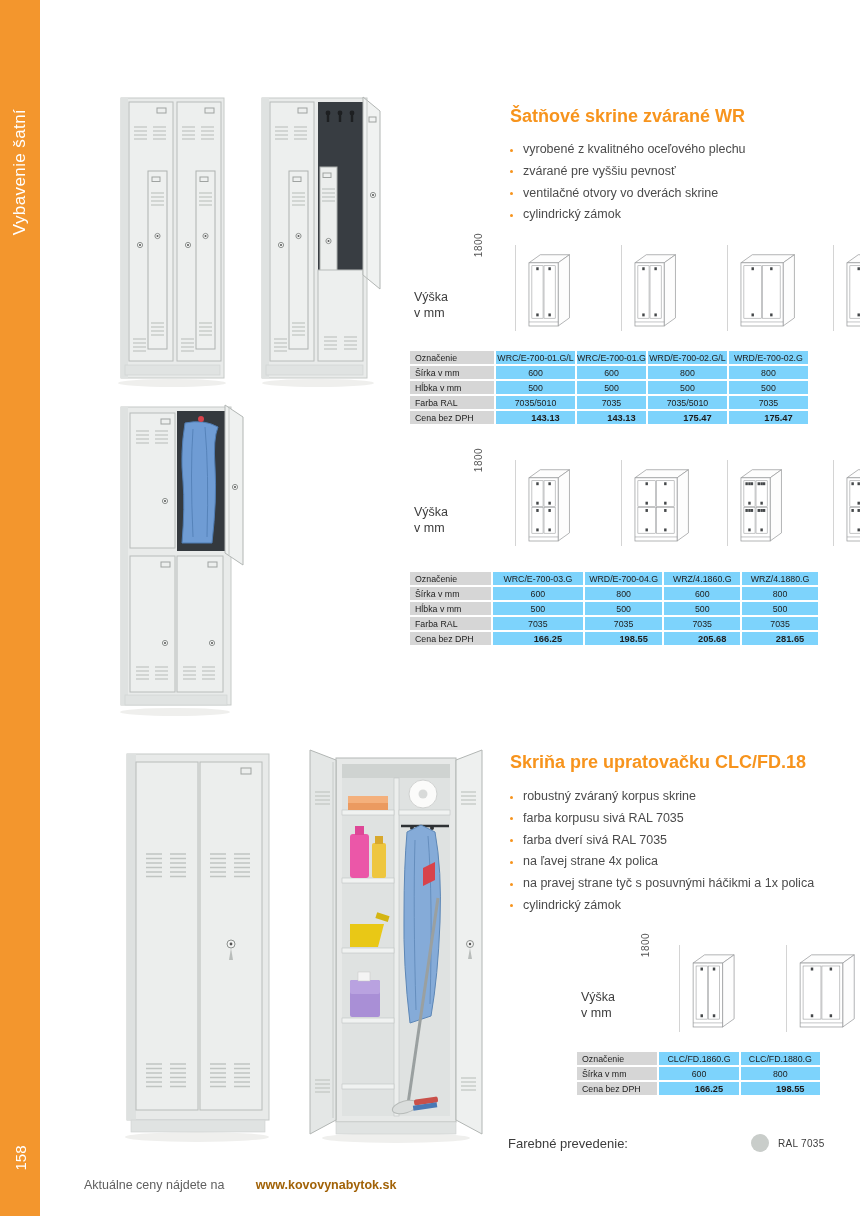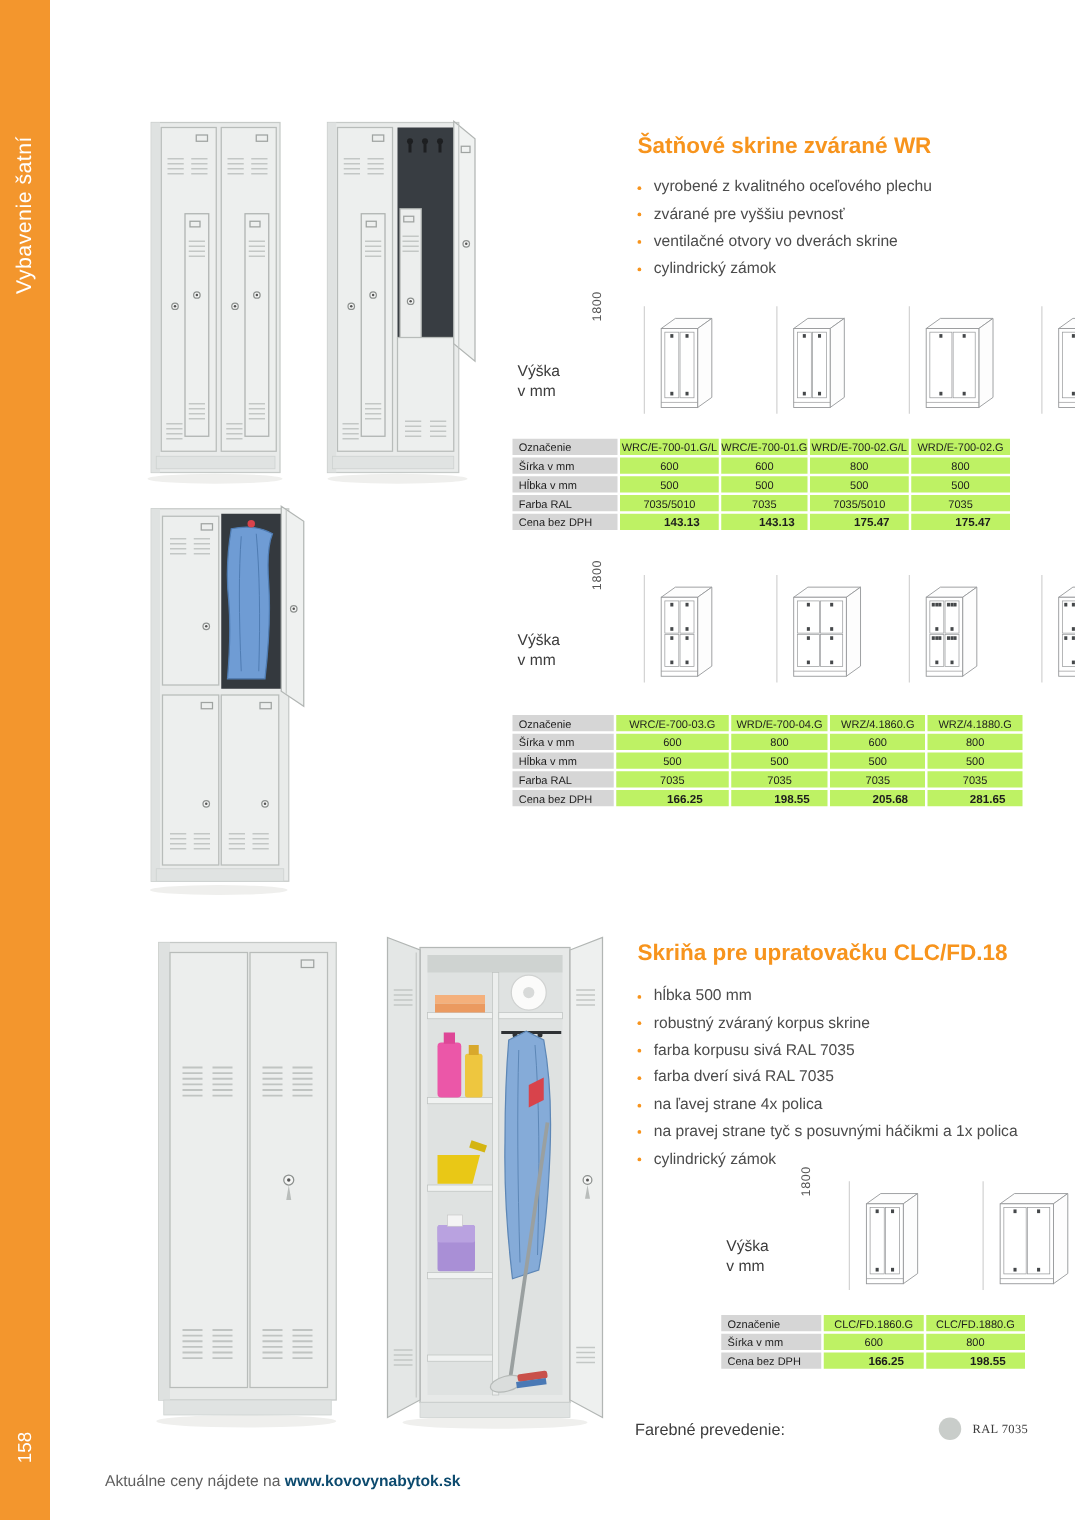--- a/index.html
+++ b/index.html
@@ -22,34 +22,34 @@
   .hlabel-cell{position:relative;flex:none;}
   .hlabel{position:absolute;left:6px;top:44px;font-size:12.5px;color:#3c3c3c;line-height:16px;}
   .hval{position:absolute;left:58px;top:50%;transform:translateY(-50%) rotate(-90deg);
         font-size:10px;color:#555;letter-spacing:.5px;}
   .diag-cell{flex:none;border-left:1px solid #d4d4d4;}
   .diag-cell svg{display:block;width:100%;height:100%;}
   .spec-table{border-collapse:separate;border-spacing:2px;table-layout:fixed;margin-top:0;}
   .spec-table td{height:13px;padding:0;font-size:8.8px;color:#1d1d1d;vertical-align:middle;
                  overflow:hidden;white-space:nowrap;}
   td.lbl{background:#d6d6d6;text-align:left;padding-left:5px;}
-  td.val{background:#bef264;text-align:center;}
+  td.val{background:#7dd3fc;text-align:center;}
   tr.price td.val{font-weight:bold;font-size:9.3px;padding-left:20px;}
   
   .photo{position:absolute;}
   .photo svg{display:block;width:100%;height:100%;}
   
   .colors-row{position:absolute;left:508px;top:1133px;display:flex;align-items:center;height:20px;}
   .colors-label{font-size:13px;color:#3c3c3c;white-space:nowrap;}
   .swatch{width:18px;height:18px;border-radius:50%;flex:none;}
-  .swatch-label{font-size:10px;color:#3c3c3c;margin-left:9px;white-space:nowrap;letter-spacing:.3px;font-family:Liberation Serif, serif;}
+  .swatch-label{font-size:10px;color:#3c3c3c;margin-left:9px;white-space:nowrap;letter-spacing:.3px;}
   .sw1{margin-left:123px;}
   
   .footer{position:absolute;left:84px;top:1178px;font-size:12.5px;color:#5f5f5f;white-space:nowrap;}
-  .footer b{color:#0c4a6e;}
+  .footer b{color:#a16207;margin-left:28px;}
 </style>
 </head>
 <body>
 
 <div class="page">
 
   <div class="sidebar" style="background: rgb(243, 150, 45);">
     <span class="v-label">Vybavenie šatní</span>
     <span class="page-num">158</span>
   </div>
@@ -548,21 +548,20 @@
         <td class="val">198.55</td>
         <td class="val">205.68</td>
         <td class="val">281.65</td>
       </tr>
     </tbody>
       </table>
   </div>
 
   <h1 class="h" style="top:752px">Skriňa pre upratovačku CLC/FD.18</h1>
   <ul class="bullets" style="top:786px">
-    <li><span class="dot"></span><span>hĺbka  500 mm</span></li>
     <li><span class="dot"></span><span>robustný zváraný korpus skrine</span></li>
     <li><span class="dot"></span><span>farba korpusu sivá RAL 7035</span></li>
     <li><span class="dot"></span><span>farba dverí sivá RAL 7035</span></li>
     <li><span class="dot"></span><span>na ľavej strane 4x polica</span></li>
     <li><span class="dot"></span><span>na pravej strane tyč s posuvnými háčikmi a 1x polica</span></li>
     <li><span class="dot"></span><span>cylindrický zámok</span></li>
   </ul>
 
   <div class="tblock" style="left:575px;top:945px;width:247px">
     <div class="diag-row" style="height:105px">

